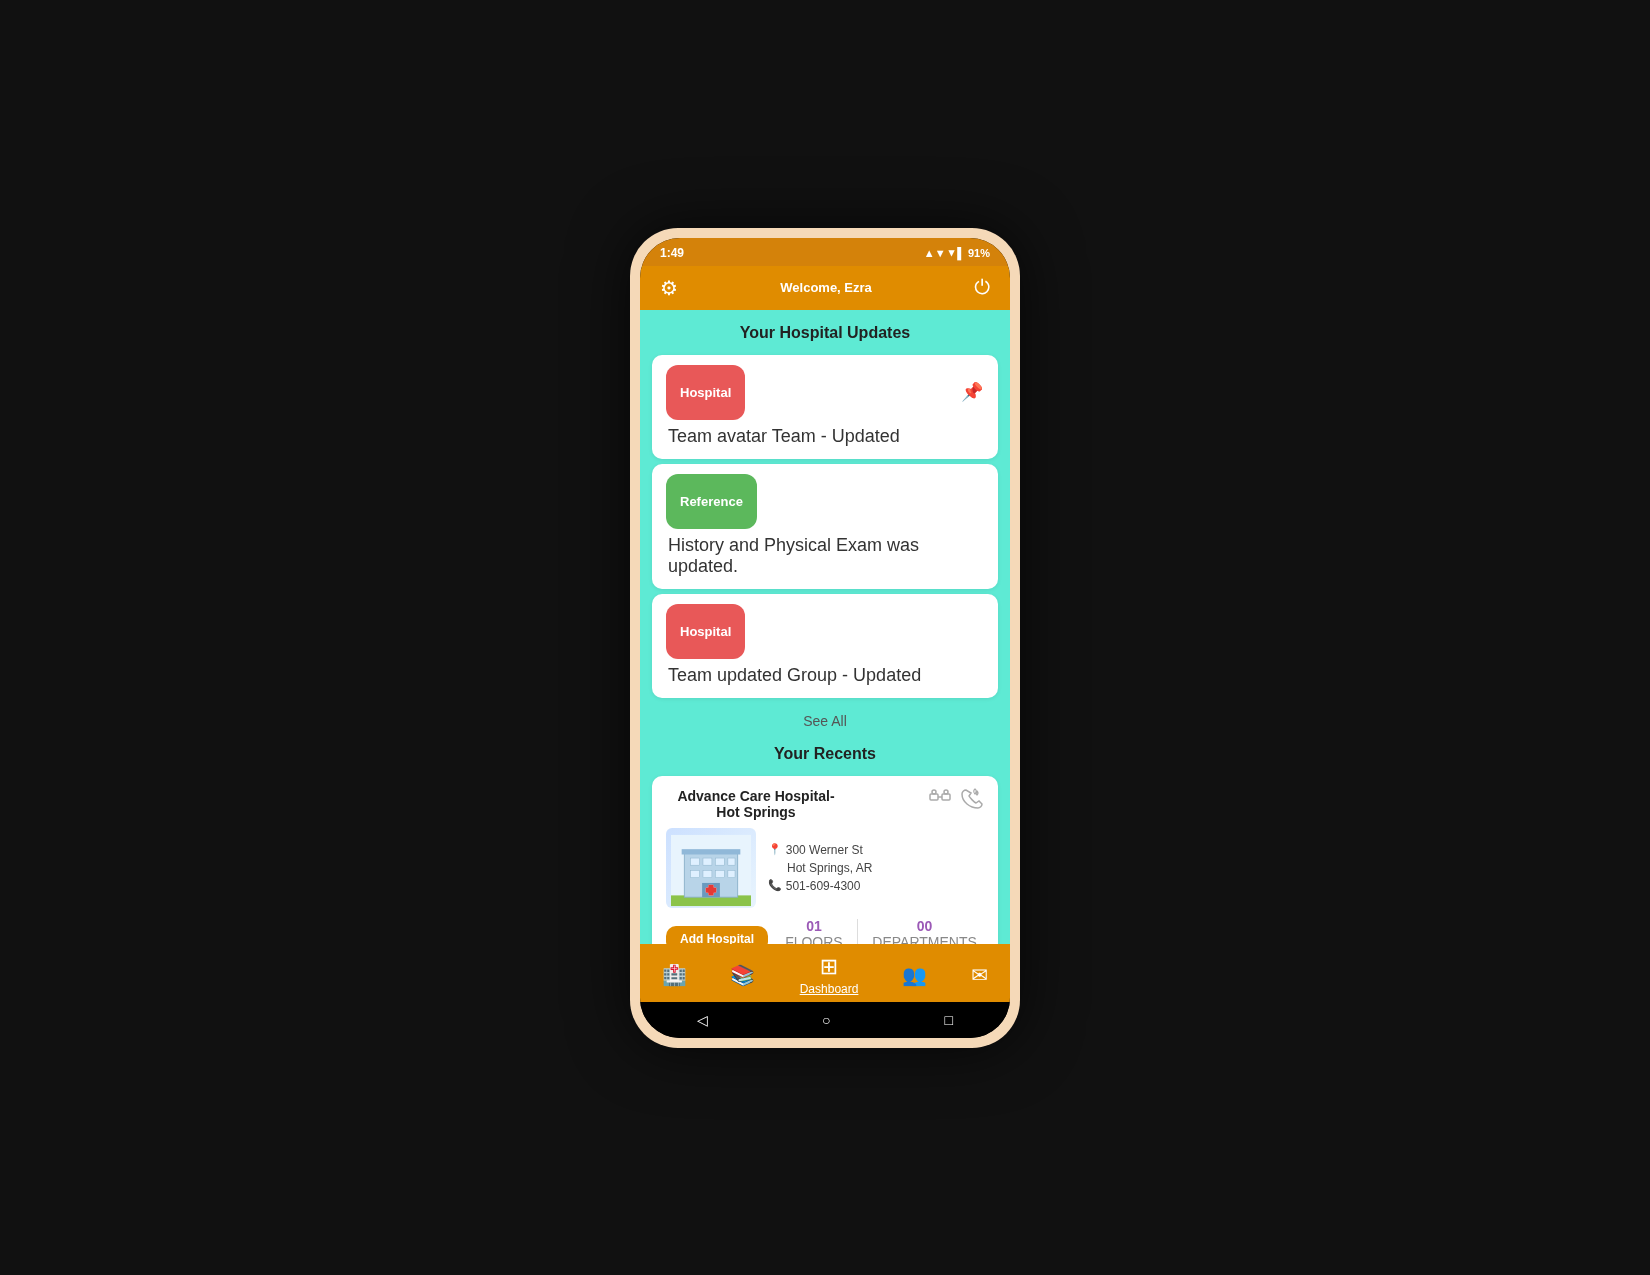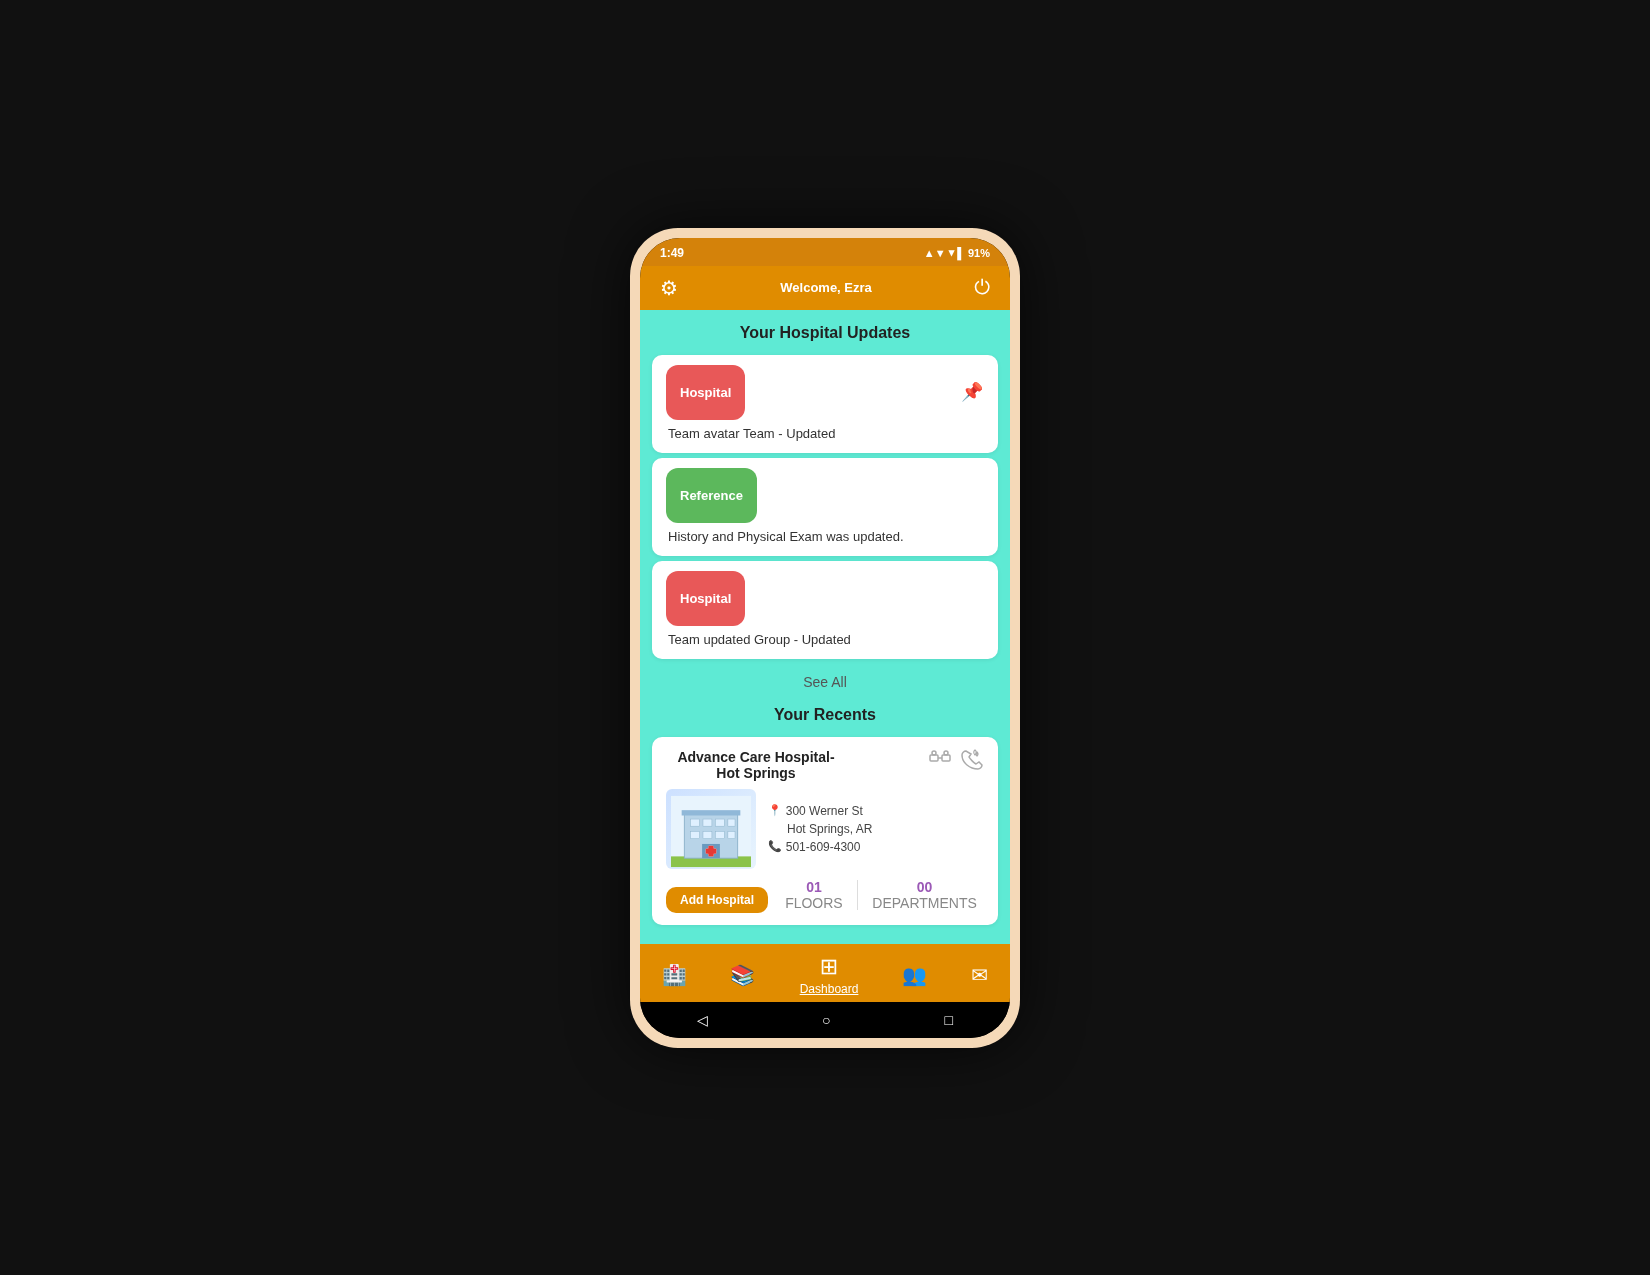--- a/index.html
+++ b/index.html
@@ -108,21 +108,21 @@
       font-weight: bold;
     }
     .badge-hospital { background: #e85858; }
     .badge-reference { background: #5cb85c; }
     .pin-icon {
       color: #e08c00;
       font-size: 18px;
     }
     .update-text {
       color: #333;
-      font-size: 13px;
+      font-size: 18px;
       padding-left: 2px;
     }
     .see-all {
       text-align: center;
       color: #555;
       font-size: 14px;
       padding: 10px;
       cursor: pointer;
     }
     .recents-title {

